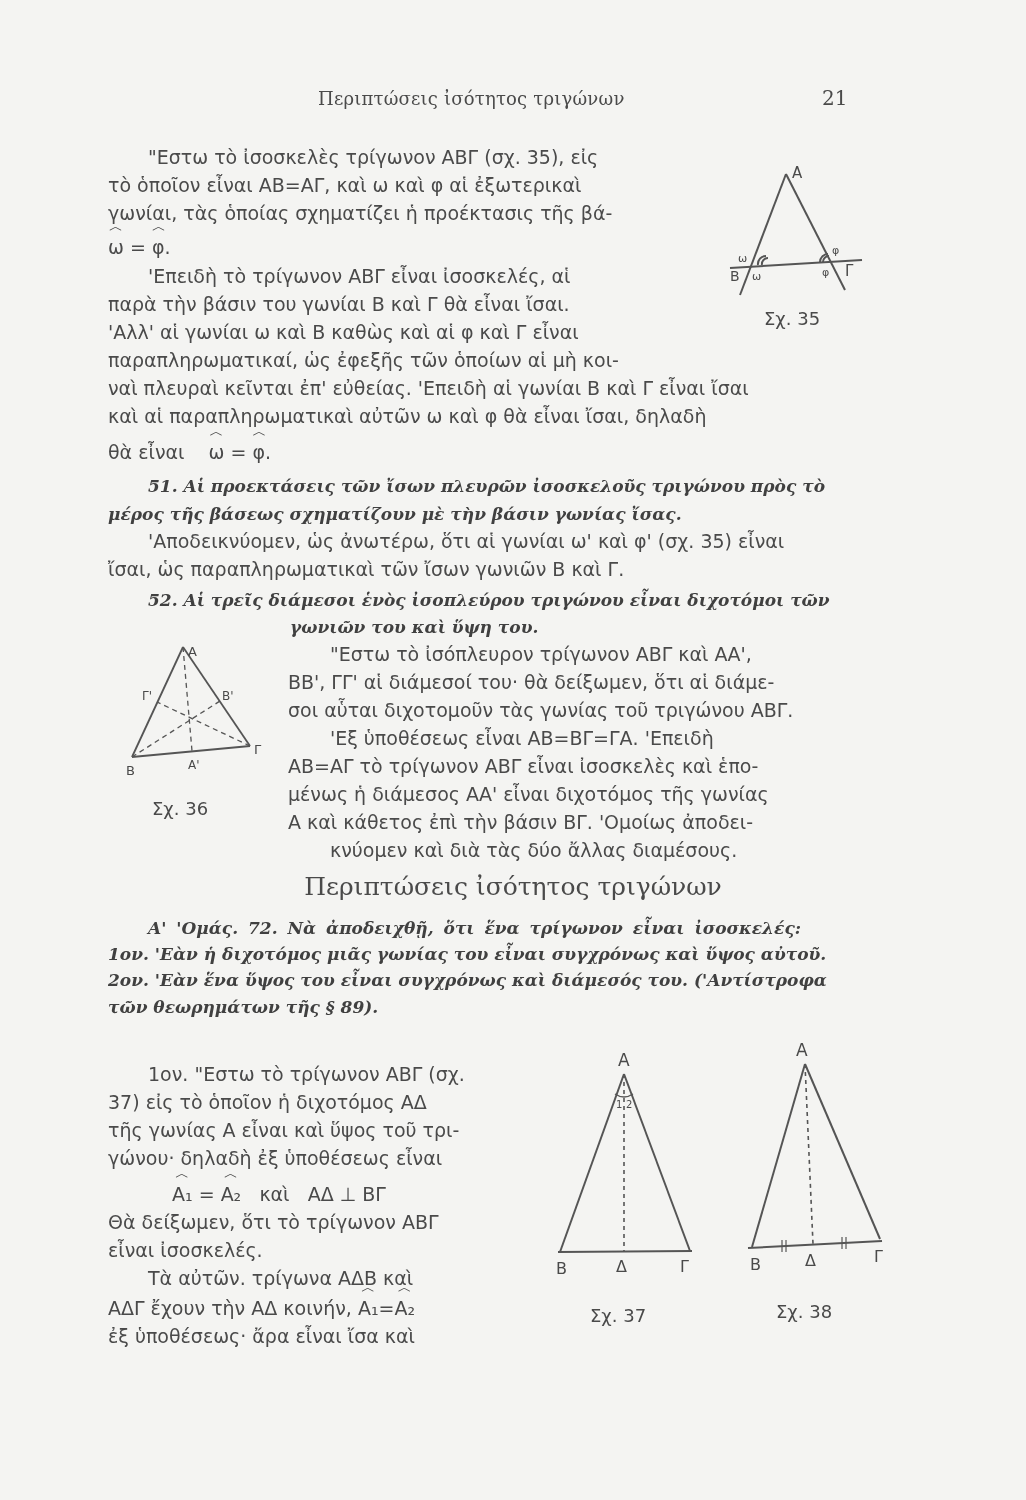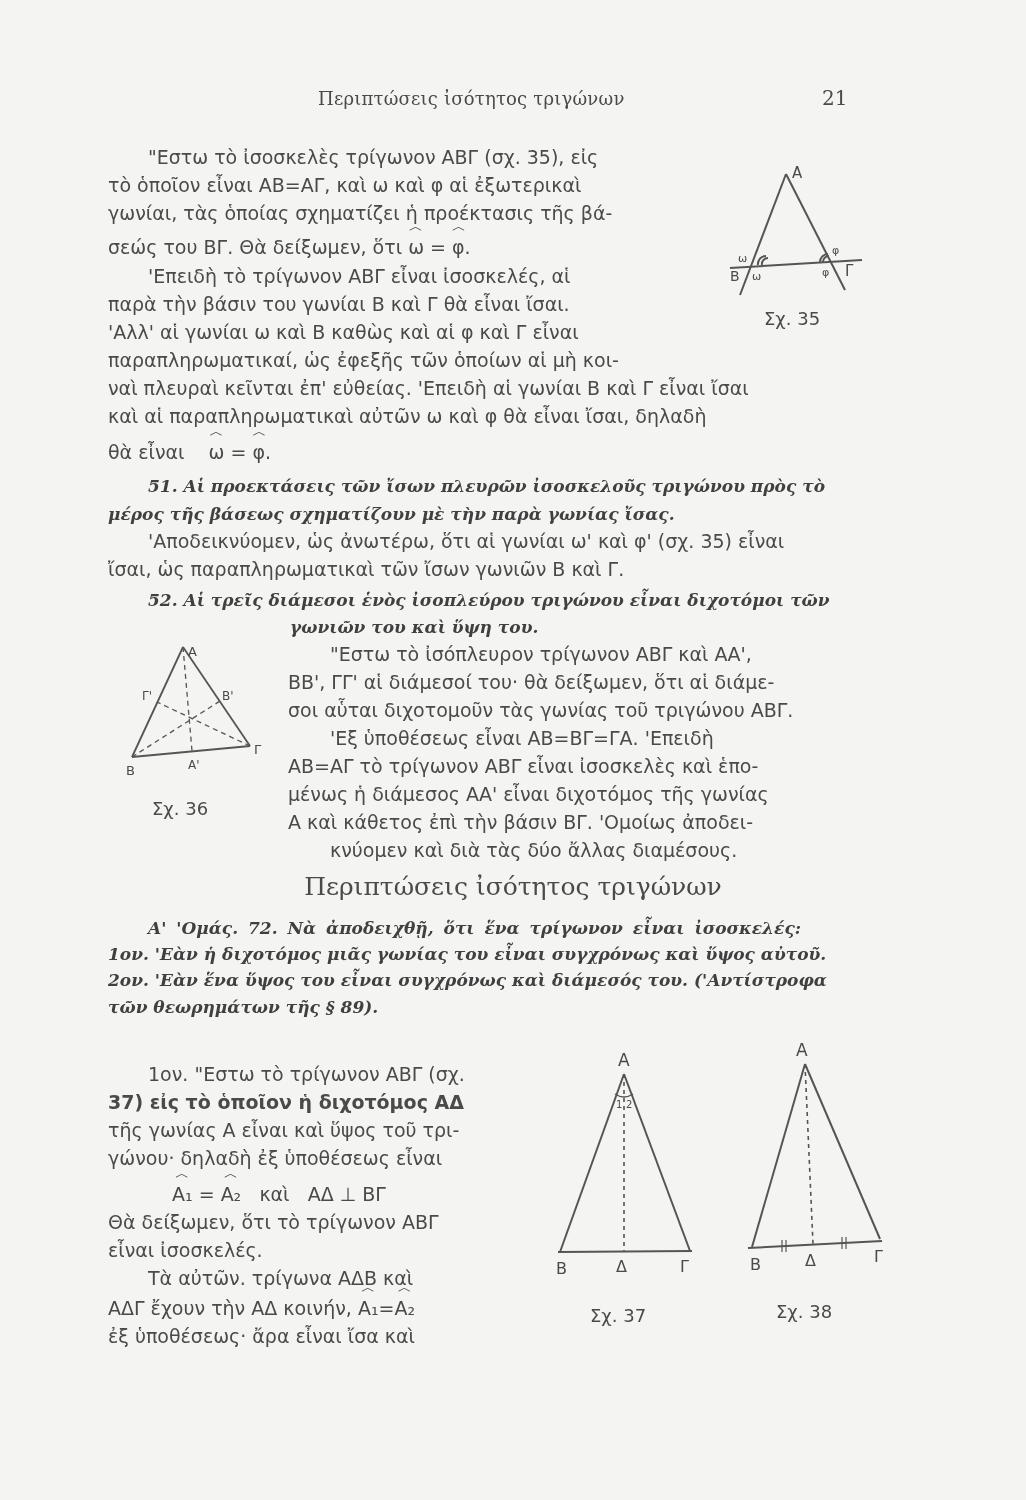--- a/index.html
+++ b/index.html
@@ -23,21 +23,21 @@
 </head>
 <body>
 
 <div class="abs runhead">Περιπτώσεις ἰσότητος τριγώνων</div>
 <div class="abs pageno">21</div>
 
 <div class="abs txt" style="top:143px;left:148px;">"Εστω τὸ ἰσοσκελὲς τρίγωνον ΑΒΓ (σχ. 35), εἰς</div>
 <div class="abs txt" style="top:171px;left:108px;">τὸ ὁποῖον εἶναι ΑΒ=ΑΓ, καὶ ω καὶ φ αἱ ἐξωτερικαὶ</div>
 <div class="abs txt" style="top:199px;left:108px;">γωνίαι, τὰς ὁποίας σχηματίζει ἡ προέκτασις τῆς βά-</div>
 <div class="abs txt" style="top:233px;left:108px;">
-  <span>σεώς του ΒΓ. Θὰ δείξωμεν, ὅτι </span><span class="hatw"><span class="cap">︿</span><span>ω</span></span> = <span class="hatw"><span class="cap">︿</span><span>φ</span></span>.
+  <span class="hatw"><span class="cap">︿</span><span>ω</span></span> = <span class="hatw"><span class="cap">︿</span><span>φ</span></span>.
 </div>
 <div class="abs txt" style="top:262px;left:148px;text-align:right;">'Επειδὴ τὸ τρίγωνον ΑΒΓ εἶναι ἰσοσκελές, αἱ</div>
 <div class="abs txt" style="top:290px;left:108px;">παρὰ τὴν βάσιν του γωνίαι Β καὶ Γ θὰ εἶναι ἴσαι.</div>
 <div class="abs txt" style="top:318px;left:108px;">'Αλλ' αἱ γωνίαι ω καὶ Β καθὼς καὶ αἱ φ καὶ Γ εἶναι</div>
 <div class="abs txt" style="top:346px;left:108px;">παραπληρωματικαί, ὡς ἐφεξῆς τῶν ὁποίων αἱ μὴ κοι-</div>
 <div class="abs txt" style="top:374px;left:108px;">ναὶ πλευραὶ κεῖνται ἐπ' εὐθείας. 'Επειδὴ αἱ γωνίαι Β καὶ Γ εἶναι ἴσαι</div>
 <div class="abs txt" style="top:402px;left:108px;">καὶ αἱ παραπληρωματικαὶ αὐτῶν ω καὶ φ θὰ εἶναι ἴσαι, δηλαδὴ</div>
 <div class="abs txt" style="top:438px;left:108px;">
   <span>θὰ εἶναι </span><span style="display:inline-block;width:18px"></span><span class="hatw"><span class="cap">︿</span><span>ω</span></span> = <span class="hatw"><span class="cap">︿</span><span>φ</span></span>.
 </div>
@@ -56,21 +56,21 @@
   <text x="30" y="131" font-size="14">B</text>
   <text x="145" y="126" font-size="15">Γ</text>
   <text x="38" y="112" font-size="11">ω</text>
   <text x="52" y="130" font-size="11">ω</text>
   <text x="132" y="104" font-size="11">φ</text>
   <text x="122" y="126" font-size="11">φ</text>
   <text x="64" y="175" font-size="18">Σχ. 35</text>
 </svg>
 
 <div class="abs it" style="top:472px;left:148px;"><span>51.</span> <span>Αἱ προεκτάσεις τῶν ἴσων πλευρῶν ἰσοσκελοῦς τριγώνου πρὸς τὸ</span></div>
-<div class="abs it" style="top:500px;left:108px;">μέρος τῆς βάσεως σχηματίζουν μὲ τὴν παρὰ γωνίας ἴσας.</div>
+<div class="abs it" style="top:500px;left:108px;">μέρος τῆς βάσεως σχηματίζουν μὲ τὴν βάσιν γωνίας ἴσας.</div>
 <div class="abs txt" style="top:527px;left:148px;">'Αποδεικνύομεν, ὡς ἀνωτέρω, ὅτι αἱ γωνίαι ω' καὶ φ' (σχ. 35) εἶναι</div>
 <div class="abs txt" style="top:555px;left:108px;">ἴσαι, ὡς παραπληρωματικαὶ τῶν ἴσων γωνιῶν Β καὶ Γ.</div>
 
 <div class="abs it" style="top:586px;left:148px;"><span>52.</span> <span>Αἱ τρεῖς διάμεσοι ἑνὸς ἰσοπλεύρου τριγώνου εἶναι διχοτόμοι τῶν</span></div>
 <div class="abs it" style="top:613px;left:290px;">γωνιῶν του καὶ ὕψη του.</div>
 <div class="abs txt" style="top:640px;left:330px;">"Εστω τὸ ἰσόπλευρον τρίγωνον ΑΒΓ καὶ ΑΑ',</div>
 <div class="abs txt" style="top:668px;left:288px;">ΒΒ', ΓΓ' αἱ διάμεσοί του· θὰ δείξωμεν, ὅτι αἱ διάμε-</div>
 <div class="abs txt" style="top:696px;left:288px;">σοι αὗται διχοτομοῦν τὰς γωνίας τοῦ τριγώνου ΑΒΓ.</div>
 <div class="abs txt" style="top:724px;left:330px;">'Εξ ὑποθέσεως εἶναι ΑΒ=ΒΓ=ΓΑ. 'Επειδὴ</div>
 <div class="abs txt" style="top:752px;left:288px;">ΑΒ=ΑΓ τὸ τρίγωνον ΑΒΓ εἶναι ἰσοσκελὲς καὶ ἑπο-</div>
@@ -99,21 +99,21 @@
 </svg>
 
 <div class="abs sec-title">Περιπτώσεις ἰσότητος τριγώνων</div>
 
 <div class="abs it" style="top:914px;left:148px;word-spacing:4px;">Α' 'Ομάς. 72. Νὰ ἀποδειχθῇ, ὅτι ἕνα τρίγωνον εἶναι ἰσοσκελές:</div>
 <div class="abs it" style="top:940px;left:108px;">1ον. 'Εὰν ἡ διχοτόμος μιᾶς γωνίας του εἶναι συγχρόνως καὶ ὕψος αὐτοῦ.</div>
 <div class="abs it" style="top:966px;left:108px;">2ον. 'Εὰν ἕνα ὕψος του εἶναι συγχρόνως καὶ διάμεσός του. ('Αντίστροφα</div>
 <div class="abs it" style="top:993px;left:108px;">τῶν θεωρημάτων τῆς § 89).</div>
 
 <div class="abs txt" style="top:1060px;left:148px;">1ον. "Εστω τὸ τρίγωνον ΑΒΓ (σχ.</div>
-<div class="abs txt" style="top:1088px;left:108px;font-weight:bold;">37) εἰς τὸ ὁποῖον ἡ διχοτόμος ΑΔ</div>
+<div class="abs txt" style="top:1088px;left:108px;">37) εἰς τὸ ὁποῖον ἡ διχοτόμος ΑΔ</div>
 <div class="abs txt" style="top:1116px;left:108px;">τῆς γωνίας Α εἶναι καὶ ὕψος τοῦ τρι-</div>
 <div class="abs txt" style="top:1144px;left:108px;">γώνου· δηλαδὴ ἐξ ὑποθέσεως εἶναι</div>
 <div class="abs txt" style="top:1180px;left:172px;">
   <span class="hatw"><span class="cap">︿</span><span>A₁</span></span> = <span class="hatw"><span class="cap">︿</span><span>A₂</span></span>
   &nbsp;&nbsp;<span>καὶ</span>&nbsp;&nbsp;
   <span>ΑΔ ⊥ ΒΓ</span>
 </div>
 <div class="abs txt" style="top:1208px;left:108px;">Θὰ δείξωμεν, ὅτι τὸ τρίγωνον ΑΒΓ</div>
 <div class="abs txt" style="top:1236px;left:108px;">εἶναι ἰσοσκελές.</div>
 <div class="abs txt" style="top:1264px;left:148px;">Τὰ αὐτῶν. τρίγωνα ΑΔΒ καὶ</div>

